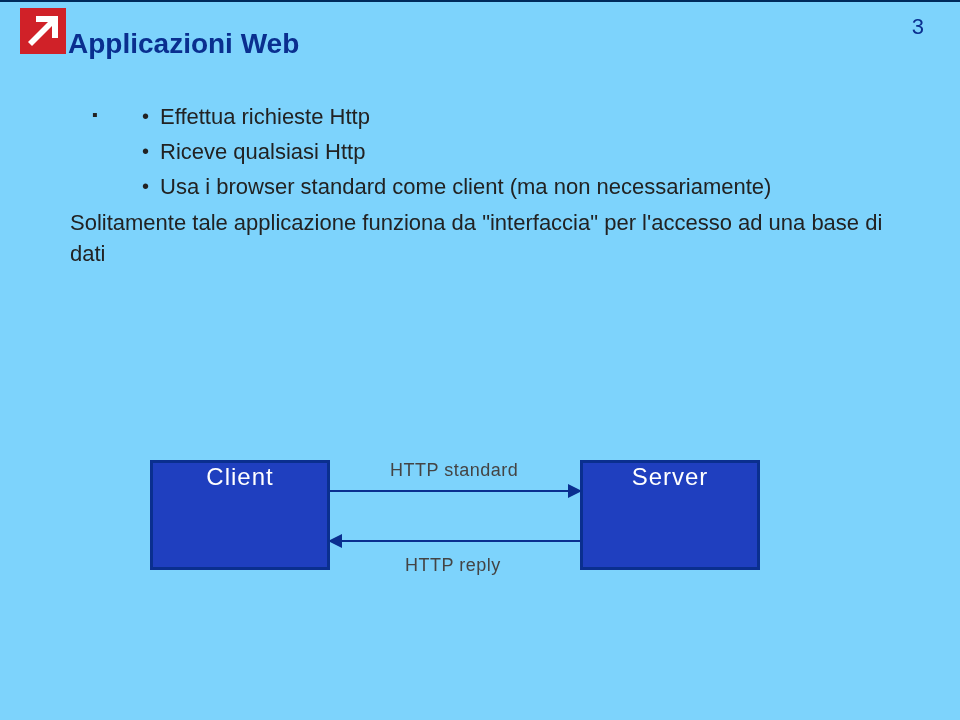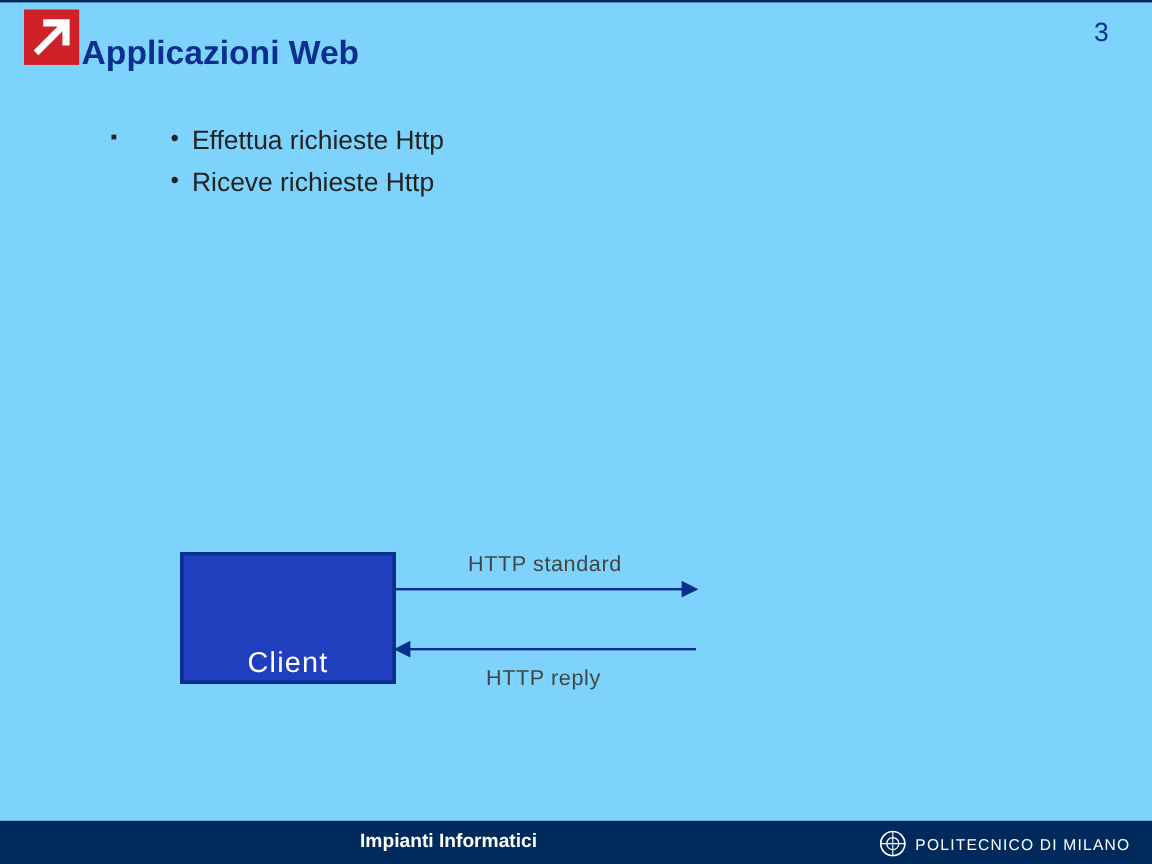--- a/index.html
+++ b/index.html
@@ -12,21 +12,21 @@
   .body { position: absolute; top: 100px; left: 70px; right: 60px; color: #222; font-size: 22px; line-height: 1.4; }
   .lead { margin-bottom: 6px; }
   ul.lvl1 { list-style: none; padding-left: 22px; }
   ul.lvl1 > li { position: relative; padding-left: 20px; margin-bottom: 4px; }
   ul.lvl1 > li::before { content: "▪"; position: absolute; left: 0; top: 2px; font-size: 16px; color: #222; }
   ul.lvl2 { list-style: none; padding-left: 30px; margin-top: 2px; }
   ul.lvl2 > li { position: relative; padding-left: 18px; margin-bottom: 4px; }
   ul.lvl2 > li::before { content: "•"; position: absolute; left: 0; top: 0; font-size: 20px; color: #222; }
   .closing { margin-top: 6px; }
   .diagram { position: absolute; top: 430px; left: 150px; right: 60px; height: 170px; }
-  .box { position: absolute; border: 3px solid #0a2f8f; background: #1f3fbf; color: #fff; font-size: 24px; display: flex; align-items: flex-end; justify-content: center; letter-spacing: 1px; }
+  .box { position: absolute; border: 3px solid #0a2f8f; background: #1f3fbf; color: #fff; font-size: 24px; display: flex; align-items: flex-start; justify-content: center; letter-spacing: 1px; }
   .box-client { left: 0; top: 30px; width: 180px; height: 110px; }
   .box-server { left: 430px; top: 30px; width: 180px; height: 110px; }
   .arrow { position: absolute; height: 2px; background: #0a2f8f; }
   .arrow .head { position: absolute; width: 0; height: 0; border-style: solid; }
   .arrow-req { left: 180px; top: 60px; width: 250px; }
   .arrow-req .head { right: -2px; top: -6px; border-width: 7px 0 7px 14px; border-color: transparent transparent transparent #0a2f8f; }
   .arrow-rep { left: 180px; top: 110px; width: 250px; }
   .arrow-rep .head { left: -2px; top: -6px; border-width: 7px 14px 7px 0; border-color: transparent #0a2f8f transparent transparent; }
   .arrow-label { position: absolute; font-size: 18px; color: #444; letter-spacing: 0.5px; }
   .lbl-req { left: 240px; top: 30px; }
@@ -51,45 +51,38 @@
   </div>
 
   <div class="title">Applicazioni Web</div>
   <div class="pagenum">3</div>
 
   <div class="body">
     <ul class="lvl1">
       <li>
         <ul class="lvl2">
           <li><span>Effettua richieste Http</span></li>
-          <li><span>Riceve richieste Http</span></li>
+          <li><span>Riceve qualsiasi Http</span></li>
+          <li><span>Usa i browser standard come client (ma non necessariamente)</span></li>
         </ul>
       </li>
     </ul>
+    <div class="closing">Solitamente tale applicazione funziona da "interfaccia" per l'accesso ad una base di dati</div>
   </div>
 
   <div class="diagram">
     <div class="box box-client">
       <span>Client</span>
+    </div>
+    <div class="box box-server">
+      <span>Server</span>
     </div>
     <div class="arrow arrow-req">
         <div class="head"></div>
       </div>
     <div class="arrow arrow-rep">
         <div class="head"></div>
       </div>
     <div class="arrow-label lbl-req">HTTP standard</div>
     <div class="arrow-label lbl-rep">HTTP reply</div>
   </div>
 
-  <div class="footer">
-    <div class="footer-text">Impianti Informatici</div>
-    <div class="footer-logo">
-      <svg class="logo-mark" viewBox="0 0 24 24">
-        <circle cx="12" cy="12" r="11" fill="none" stroke="#fff" stroke-width="1.5"></circle>
-        <circle cx="12" cy="12" r="5.5" fill="none" stroke="#fff" stroke-width="1.2"></circle>
-        <line x1="12" y1="1" x2="12" y2="23" stroke="#fff" stroke-width="1"></line>
-        <line x1="1" y1="12" x2="23" y2="12" stroke="#fff" stroke-width="1"></line>
-      </svg>
-      <span>POLITECNICO DI MILANO</span>
-    </div>
-  </div>
 </div>
 
 </body></html>

